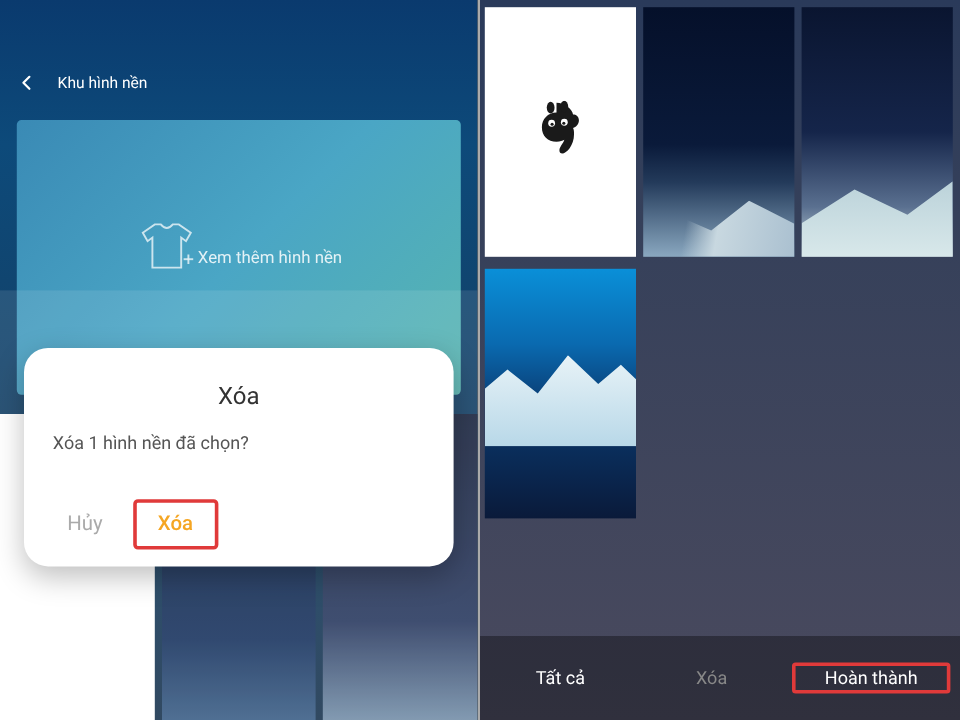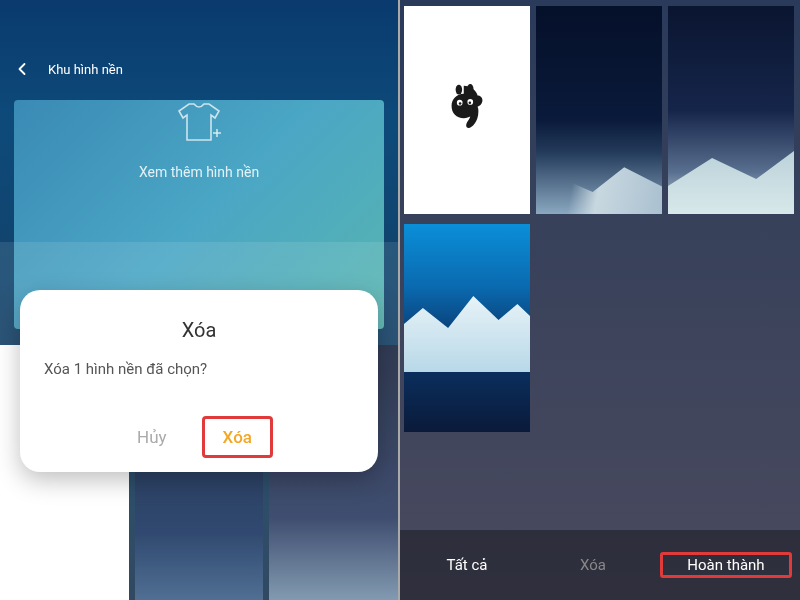--- a/index.html
+++ b/index.html
@@ -37,22 +37,23 @@
   }
   .back-icon { margin-right: 16px; }
   .back-icon svg { display: block; }
 
   .hero {
     margin: 10px 14px;
     height: 229px;
     border-radius: 4px;
     background: linear-gradient(135deg, #3a8ab5 0%, #4aa6c5 50%, #57b5b0 100%);
     display: flex;
-    flex-direction: column;
-    align-items: center;
+    flex-direction: row;
+    align-items: center;
+    justify-content: center;
     color: rgba(255,255,255,0.85);
   }
   .shirt-icon { margin-bottom: 14px; opacity: 0.85; }
   .hero-label { font-size: 14px; }
 
   .row-thumbs-left {
     display: flex;
     gap: 6px;
     padding: 6px 0 0 0;
     height: 320px;
@@ -93,23 +94,23 @@
     margin-bottom: 18px;
     font-weight: 400;
   }
   .dialog-msg {
     font-size: 15px;
     color: #555;
     margin-bottom: 38px;
   }
   .dialog-actions {
     display: flex;
-    justify-content: center;
-    align-items: center;
-    gap: 23px;
+    justify-content: flex-start;
+    align-items: center;
+    gap: 13px;
   }
   .dialog-cancel {
     color: #aaa;
     font-size: 17px;
     padding: 8px 12px;
   }
   .dialog-delete {
     color: #f5a623;
     font-size: 17px;
     font-weight: 500;

